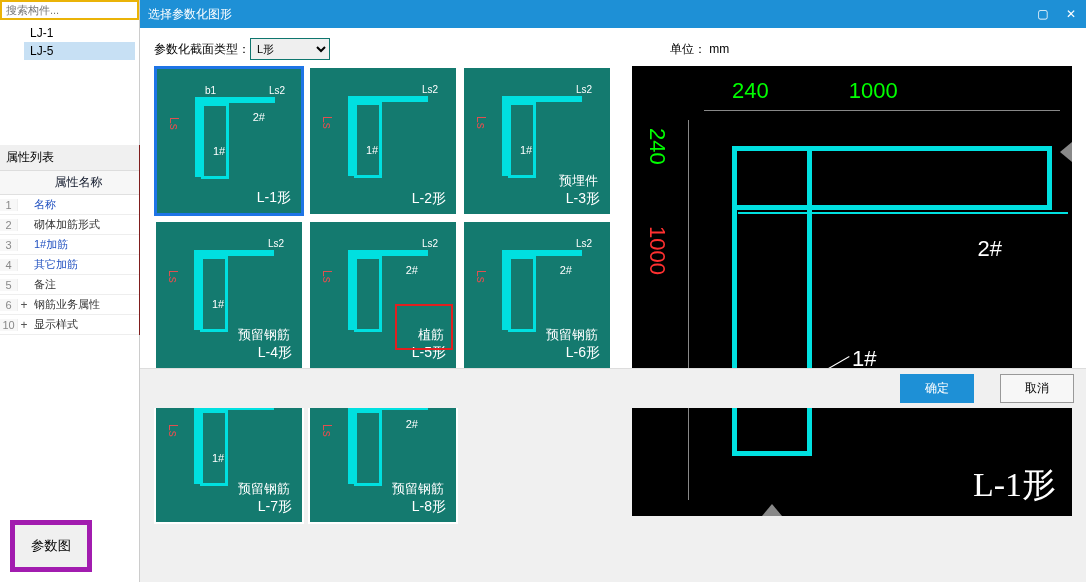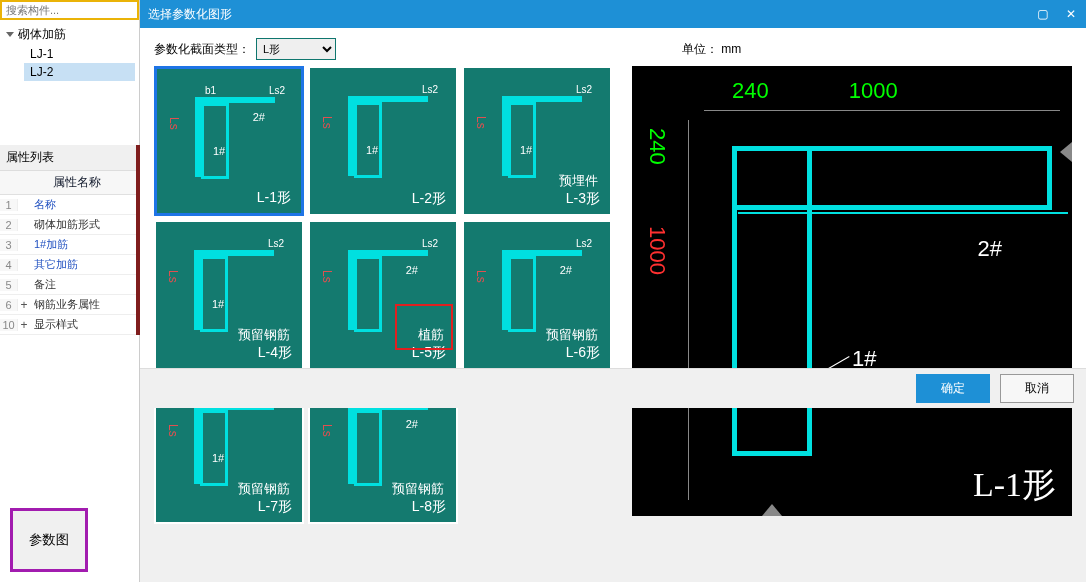--- a/index.html
+++ b/index.html
@@ -7,39 +7,39 @@
 
 .left-panel { position: absolute; left: 0; top: 0; width: 140px; height: 582px; background: #fff; border-right: 1px solid #ccc; }
 .search-box { width: 100%; height: 20px; border: 2px solid #eab308; padding: 2px 4px; background: #fff; color: #999; font-size: 11px; }
 .tree { padding: 4px; }
 .tree-root { display: flex; align-items: center; gap: 4px; padding: 2px; }
 .tree-caret { width: 0; height: 0; border-left: 4px solid transparent; border-right: 4px solid transparent; border-top: 5px solid #666; display: inline-block; }
 .tree-children { padding-left: 20px; }
 .tree-item { padding: 2px 6px; cursor: pointer; }
 .tree-item.selected { background: #c7e0f4; }
 
-.prop-panel { position: absolute; left: 0; top: 145px; width: 140px; background: #fff; border-right:4px solid #7f1d1d; }
+.prop-panel { position: absolute; left: 0; top: 145px; width: 140px; background: #fff; border-right:1px solid #7f1d1d; }
 .prop-title { background: #f0f0f0; padding: 4px 6px; font-weight: normal; border-bottom: 1px solid #ddd; }
 .prop-header { background: #f7f7f7; padding: 3px 0; border-bottom: 1px solid #e0e0e0; display:flex; }
 .prop-header .col-idx { width: 18px; }
 .prop-header .col-name { flex:1; text-align:center; color:#0f172a; }
 .prop-row { display: flex; border-bottom: 1px solid #eee; height: 20px; align-items: center; }
 .prop-idx { width: 18px; text-align: center; color: #888; background: #f7f7f7; border-right:1px solid #eee; font-size:11px; }
 .prop-val { flex:1; padding: 0 4px; color: #2050c0; cursor: pointer; font-size:11px;}
 .prop-val.plain { color: #333; }
 .prop-exp { width:12px; text-align:center; color:#555; }
 
-.param-btn { position: absolute; left: 10px; bottom: 10px; padding: 20px 16px; background: #f0f0f0; border: 3px solid #a21caf; cursor: pointer; }
+.param-btn { position: absolute; left: 10px; bottom: 10px; padding: 12px 16px; background: #f0f0f0; border: 5px solid #a21caf; cursor: pointer; }
 
 .dialog { position: absolute; left: 140px; top: 0; width: 946px; height: 408px; background: #fff; }
 .dlg-title { height: 28px; background: #1e90d6; color: #fff; display: flex; align-items: center; padding: 0 8px; justify-content: space-between; }
 .dlg-title-ctrls { display:flex; gap:14px; }
 .dlg-ctrl { width:14px; height:14px; display:flex; align-items:center; justify-content:center; cursor:pointer; }
 .dlg-body { padding: 10px 14px; }
-.param-row { display: flex; align-items: center; gap: 6px; margin-bottom: 6px; }
+.param-row { display: flex; align-items: center; margin-bottom: 6px; }
 .param-row label { font-size: 12px; }
 .param-select { width: 80px; height: 22px; border: 1px solid #0f766e; font-size:11px; padding:0 2px;}
 .unit-label { margin-left: 340px; }
 
 .content-row { display:flex; gap:8px; }
 .shape-grid { display: grid; grid-template-columns: repeat(3, 150px); grid-auto-rows: 150px; gap: 4px; width: 470px; }
 .shape-cell { background: #147a6f; position: relative; border: 2px solid #fff; cursor: pointer; overflow:hidden;}
 .shape-cell.selected { border: 3px solid #1e74e6; }
 .shape-cell.marked::after { content:""; position:absolute; left:58%; top:56%; width:54px; height:42px; border:2px solid #e02020; }
 .shape-label { position: absolute; bottom: 6px; right: 10px; color: #fff; font-size: 14px; }
@@ -64,37 +64,33 @@
 .rebar-v { position:absolute; top:80px; left:100px; width:80px; height:310px; border-left:5px solid #00e0e0; border-right:5px solid #00e0e0; border-bottom:5px solid #00e0e0;}
 .label-2h { position:absolute; top:170px; right:70px; color:#fff; font-size:22px; }
 .label-1h { position:absolute; top:280px; left:220px; color:#fff; font-size:22px; }
 .lead-1 { position:absolute; top:300px; left:180px; width:40px; height:0; border-top:1px solid #fff; transform:rotate(-30deg);}
 .big-type { position:absolute; bottom:8px; right:16px; color:#fff; font-size:34px; font-family: serif;}
 .dim-line-t { position:absolute; top:44px; left:72px; width:356px; height:0; border-top:1px solid #888;}
 .dim-line-l { position:absolute; top:54px; left:56px; width:0; height:380px; border-left:1px solid #888;}
 .arrow-r { position:absolute; top:76px; right:0; width:0;height:0; border-top:10px solid transparent; border-bottom:10px solid transparent; border-right:12px solid #888;}
 .arrow-d { position:absolute; bottom:0; left:130px; width:0;height:0; border-left:10px solid transparent; border-right:10px solid transparent; border-bottom:12px solid #888;}
 
-.dlg-footer { position: absolute; bottom: 0; right: 0; width: 946px; height: 40px; background: #f0f0f0; display: flex; justify-content: flex-end; align-items: center; padding: 0 12px; gap: 10px; border-top:1px solid #ddd;}
+.dlg-footer { position: absolute; bottom: 0; right: 0; width: 946px; height: 40px; background: #f0f0f0; display: flex; justify-content: flex-end; align-items: center; padding: 0 12px; gap: 26px; border-top:1px solid #ddd;}
 .btn { padding: 5px 24px; border: 1px solid #999; background: #f7f7f7; cursor: pointer; font-size:12px;}
 .btn.primary { background: #1e90d6; color: #fff; border-color: #1e90d6; }
 </style>
 </head>
 <body>
 
 <div class="left-panel">
   <input class="search-box" placeholder="搜索构件..." style="">
   <div class="tree">
-    <div class="tree-root">
-      <span class="tree-caret"></span>
-      <span>砌体加筋</span>
-    </div>
     <div class="tree-children">
       <div class="tree-item">LJ-1</div>
-      <div class="tree-item selected">LJ-2</div>
+      <div class="tree-item selected">LJ-5</div>
     </div>
   </div>
 </div>
 
 <div class="prop-panel">
   <div class="prop-title">属性列表</div>
   <div class="prop-header">
     <div class="col-idx"></div>
     <div class="col-name">属性名称</div>
   </div>

